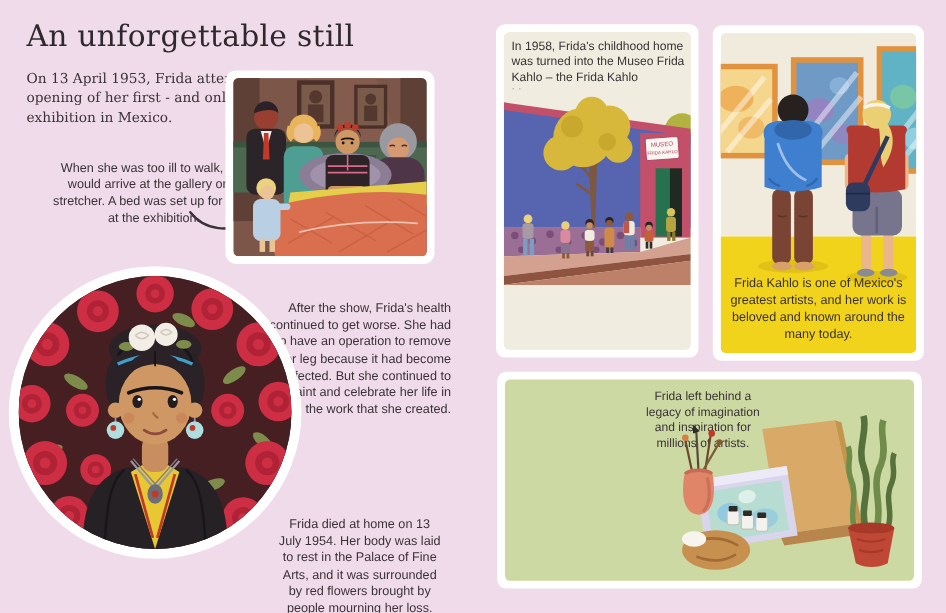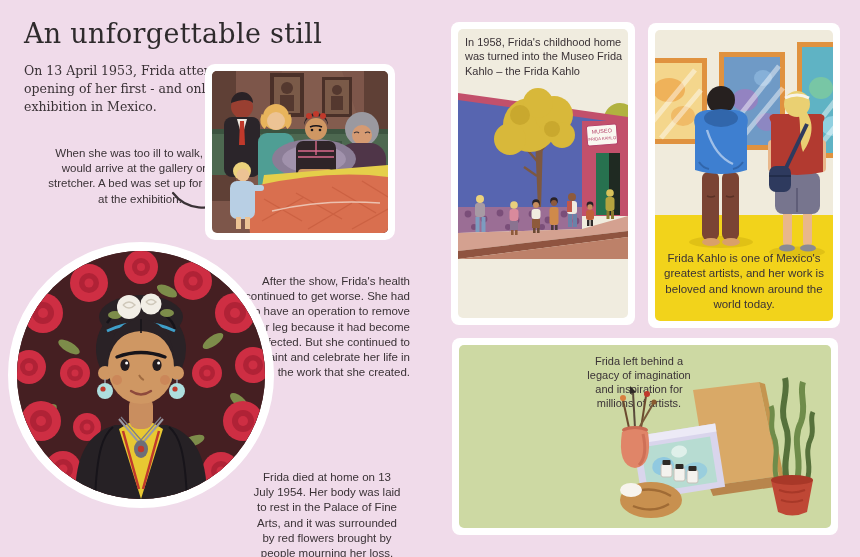--- a/index.html
+++ b/index.html
@@ -465,21 +465,21 @@
         <rect x="163" y="110" width="8" height="32" rx="4" fill="#e9b78b"></rect>
         <path d="M116,92 q-4,-6 2,-8 l48,0 q6,2 2,8 l0,50 q-26,6 -52,0 Z" fill="#b23a30"></path>
         <circle cx="142" cy="74" r="13" fill="#ead072"></circle>
         <path d="M150,80 C160,92 158,108 148,122 C144,112 146,96 144,86 Z" fill="#ead072"></path>
         <path d="M130,68 Q142,62 154,68" stroke="#f7f3ea" stroke-width="3" fill="none"></path>
         <path d="M152,94 L130,140" stroke="#2e3a5e" stroke-width="4"></path>
         <rect x="114" y="136" width="22" height="26" rx="7" fill="#2e3a5e"></rect>
         <path d="M114,146 h22" stroke="#1f2a46" stroke-width="1.6"></path>
       </g>
     </svg>
-    <p id="gallery-caption">Frida Kahlo is one of Mexico's greatest artists, and her work is beloved and known around the world today.</p>
+    <p id="gallery-caption">Frida Kahlo is one of Mexico's greatest artists, and her work is beloved and known around the many today.</p>
   </div>
 </div>
 
 <div id="legacy-panel" class="panel">
   <div class="panel-inner">
     <p id="legacy-note">Frida left behind a legacy of imagination and inspiration for millions of artists.</p>
     <svg id="legacy-art" width="210" height="152" viewBox="0 0 210 152">
 
       <polygon points="78,18 144,10 164,104 94,114" fill="#d9a967"></polygon>
       <polygon points="94,114 164,104 167,114 98,124" fill="#b8854c"></polygon>

